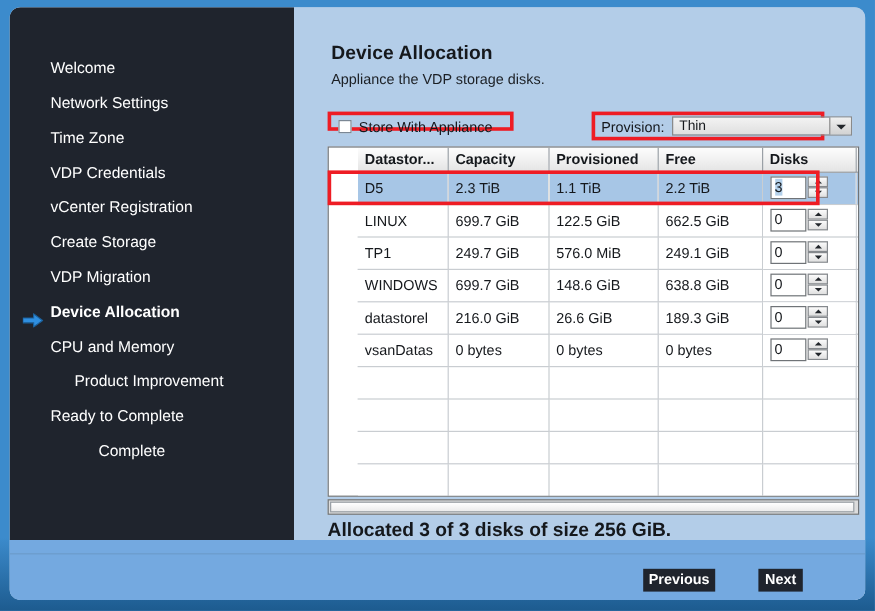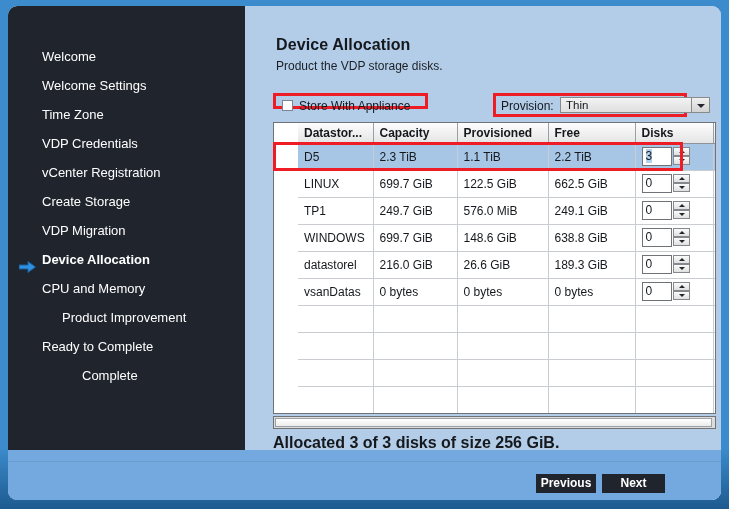--- a/index.html
+++ b/index.html
@@ -348,34 +348,34 @@
     height: 19px;
     background: #1f242d;
     color: #ffffff;
     font-size: 12px;
     font-weight: bold;
     text-align: center;
     line-height: 19px;
     cursor: default;
   }
   #btn-previous { left: 528px; width: 60px; }
-  #btn-next     { left: 594px; width: 63px; }
+  #btn-next     { left: 624px; width: 37px; }
 </style>
 </head>
 <body>
 
 <div id="window-frame">
   <div id="window-inner">
 
     <div id="sidebar">
         <div class="nav-item" style="top: 36px;">
           <div class="nav-label">Welcome</div>
         </div>
         <div class="nav-item" style="top: 65px;">
-          <div class="nav-label">Welcome Settings</div>
+          <div class="nav-label">Network Settings</div>
         </div>
         <div class="nav-item" style="top: 94px;">
           <div class="nav-label">Time Zone</div>
         </div>
         <div class="nav-item" style="top: 123px;">
           <div class="nav-label">VDP Credentials</div>
         </div>
         <div class="nav-item" style="top: 152px;">
           <div class="nav-label">vCenter Registration</div>
         </div>
@@ -401,21 +401,21 @@
           <div class="nav-label">Ready to Complete</div>
         </div>
         <div class="nav-item" style="top: 355px; margin-left: 40px;">
           <div class="nav-label">Complete</div>
         </div>
       </div>
 
     <div id="content">
 
       <div id="page-title">Device Allocation</div>
-      <div id="page-subtitle">Product the VDP storage disks.</div>
+      <div id="page-subtitle">Appliance the VDP storage disks.</div>
 
       <div id="store-with-appliance-group">
         <div id="store-checkbox"></div>
         <div id="store-label">Store With Appliance</div>
       </div>
 
       <div id="provision-group">
         <div id="provision-label">Provision:</div>
         <div id="provision-select">
           <div id="provision-value">Thin</div>

